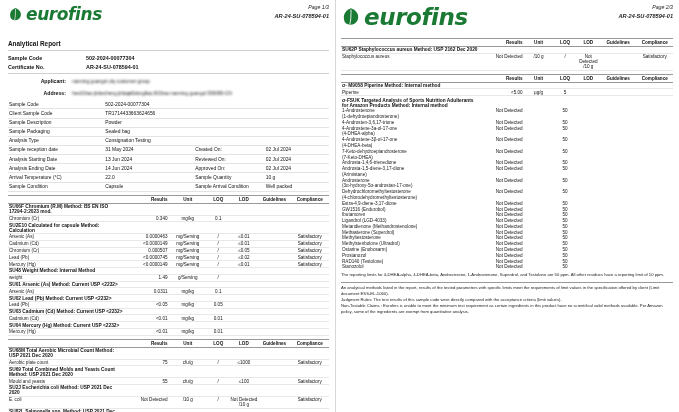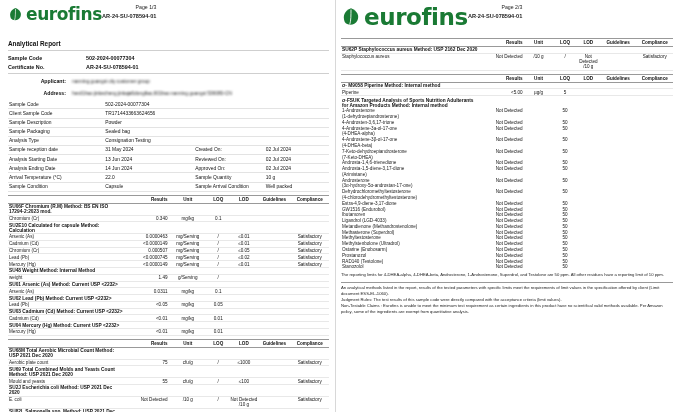--- a/index.html
+++ b/index.html
@@ -3,21 +3,21 @@
 <meta charset="utf-8">
 <style>
   html,body{margin:0;padding:0;background:#ffffff;}
   body{width:679px;height:412px;font-family:"Liberation Sans",sans-serif;color:#111;}
   .page{position:relative;width:679px;height:412px;overflow:hidden;display:flex;}
   .col{position:relative;box-sizing:border-box;}
   .left{width:335px;padding:4px 6px 0 8px;}
   .right{width:344px;padding:4px 6px 0 6px;}
   .divider{position:absolute;left:335px;top:0;width:1px;height:412px;background:#d8d8d8;}
 
-  .hdr{display:flex;align-items:flex-start;height:34px;}
+  .hdr{display:flex;align-items:flex-start;justify-content:space-between;height:34px;font-style:italic;}
   .logo{display:flex;align-items:center;gap:3px;}
   .logo .leaf{width:15px;height:15px;position:relative;}
   .logo .leaf svg{display:block;}
   .logo .word{font-size:17px;font-weight:bold;color:#1a7a34;letter-spacing:-0.4px;font-family:"DejaVu Sans",sans-serif;}
   .hdr-right{text-align:right;font-size:5.2px;line-height:1.5;color:#222;}
   .hdr-right .pg{font-size:5.2px;}
   .hdr-right .ref{font-size:5.6px;font-weight:bold;}
 
   .sectitle{font-size:6.4px;font-weight:bold;margin:2px 0 3px 0;}
   .hr{height:1px;background:#cfcfcf;margin:2px 0 3px 0;}

